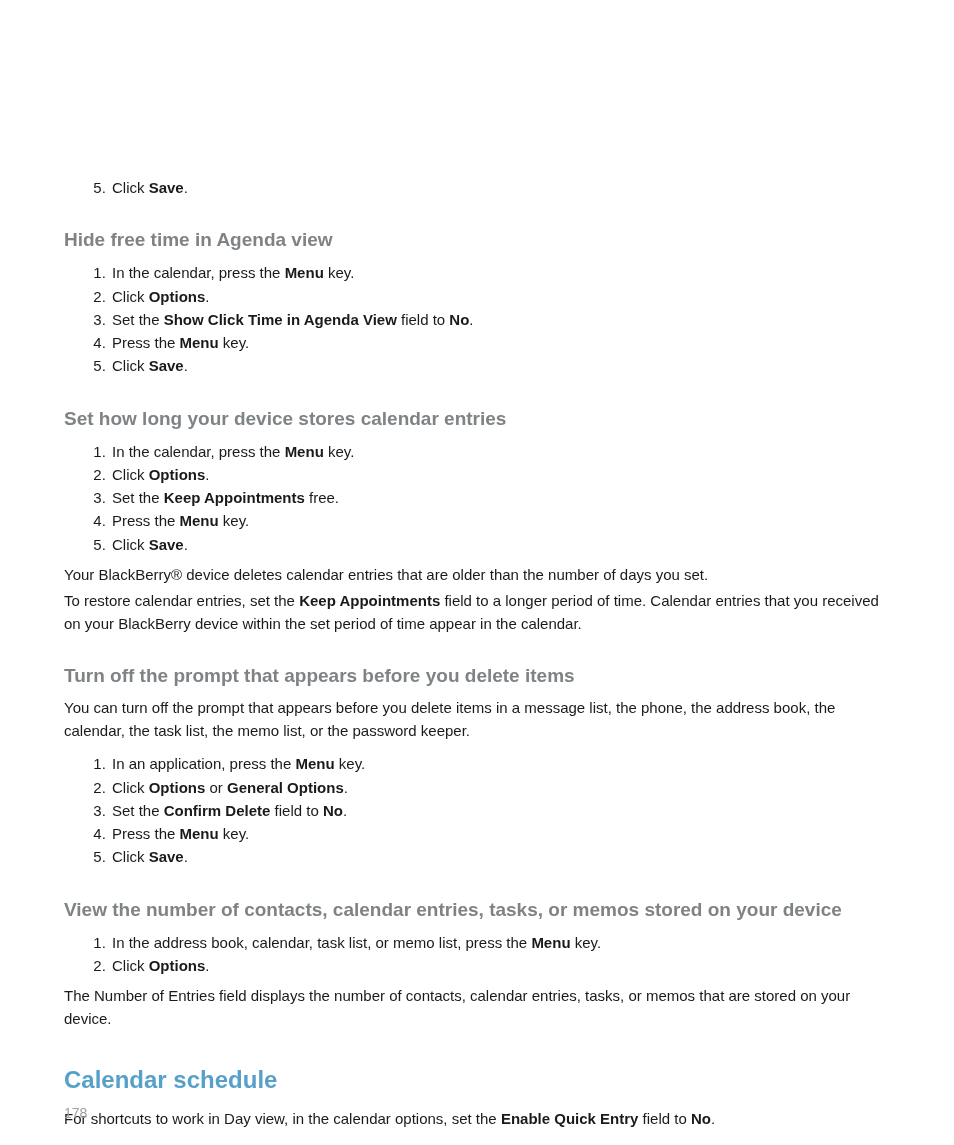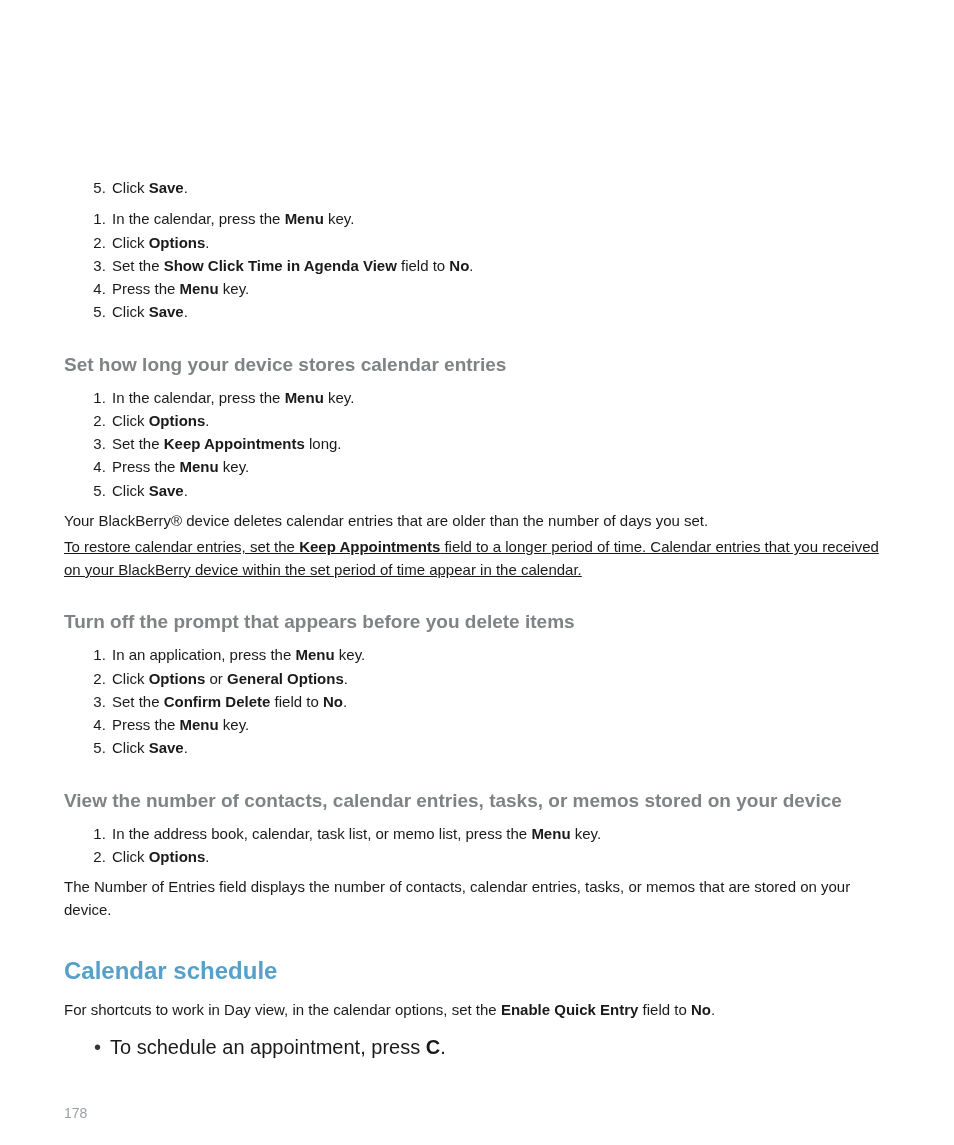--- a/index.html
+++ b/index.html
@@ -73,42 +73,44 @@
 <body>
 
 <div class="page">
 
   <ol class="ordered-list" start="5">
     <li>
       <span>Click </span><b>Save</b><span>.</span>
     </li>
   </ol>
 
+  <div class="h3">Hide free time in Agenda view</div>
   <ol class="ordered-list">
     <li><span>In the calendar, press the </span><b>Menu</b><span> key.</span></li>
     <li><span>Click </span><b>Options</b><span>.</span></li>
     <li><span>Set the </span><b>Show Click Time in Agenda View</b><span> field to </span><b>No</b><span>.</span></li>
     <li><span>Press the </span><b>Menu</b><span> key.</span></li>
     <li><span>Click </span><b>Save</b><span>.</span></li>
   </ol>
 
   <div class="h3">Set how long your device stores calendar entries</div>
   <ol class="ordered-list">
     <li><span>In the calendar, press the </span><b>Menu</b><span> key.</span></li>
     <li><span>Click </span><b>Options</b><span>.</span></li>
-    <li><span>Set the </span><b>Keep Appointments</b><span> long.</span></li>
+    <li><span>Set the </span><b>Keep Appointments</b><span> free.</span></li>
     <li><span>Press the </span><b>Menu</b><span> key.</span></li>
     <li><span>Click </span><b>Save</b><span>.</span></li>
   </ol>
   <div class="body-text">Your BlackBerry® device deletes calendar entries that are older than the number of days you set.</div>
-  <div class="body-text" style="margin-top:-6px;text-decoration:underline;">
+  <div class="body-text" style="margin-top:-6px;">
     <span>To restore calendar entries, set the </span><b>Keep Appointments</b><span> field to a longer period of time. Calendar entries that you received on your BlackBerry device within the set period of time appear in the calendar.</span>
   </div>
 
   <div class="h3">Turn off the prompt that appears before you delete items</div>
+  <div class="body-text">You can turn off the prompt that appears before you delete items in a message list, the phone, the address book, the calendar, the task list, the memo list, or the password keeper.</div>
   <ol class="ordered-list">
     <li><span>In an application, press the </span><b>Menu</b><span> key.</span></li>
     <li><span>Click </span><b>Options</b><span> or </span><b>General Options</b><span>.</span></li>
     <li><span>Set the </span><b>Confirm Delete</b><span> field to </span><b>No</b><span>.</span></li>
     <li><span>Press the </span><b>Menu</b><span> key.</span></li>
     <li><span>Click </span><b>Save</b><span>.</span></li>
   </ol>
 
   <div class="h3">View the number of contacts, calendar entries, tasks, or memos stored on your device</div>
   <ol class="ordered-list">

